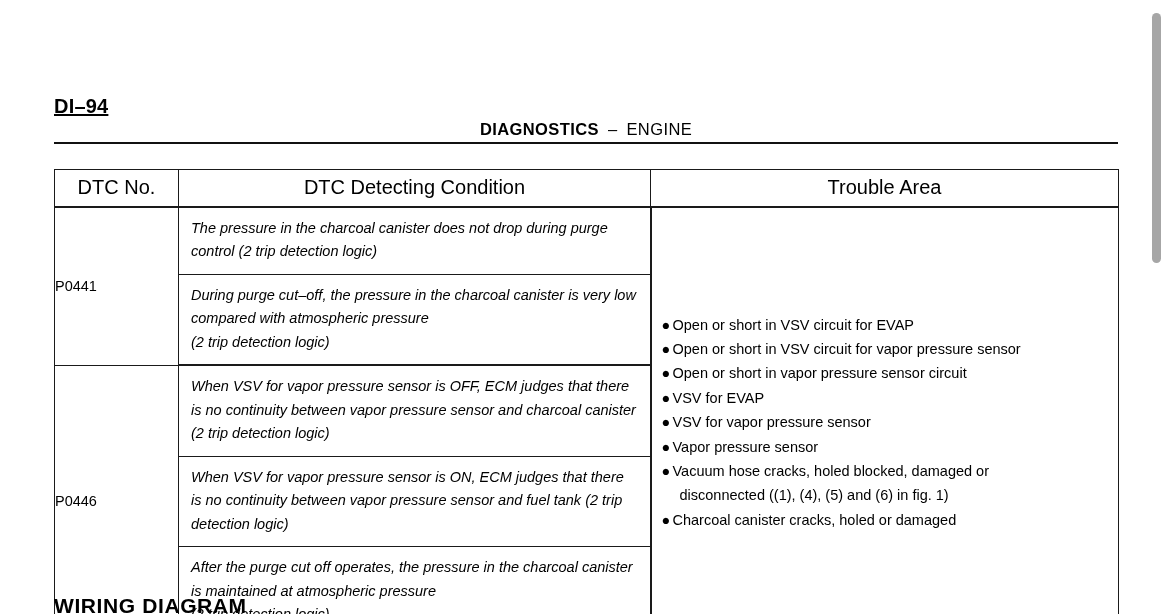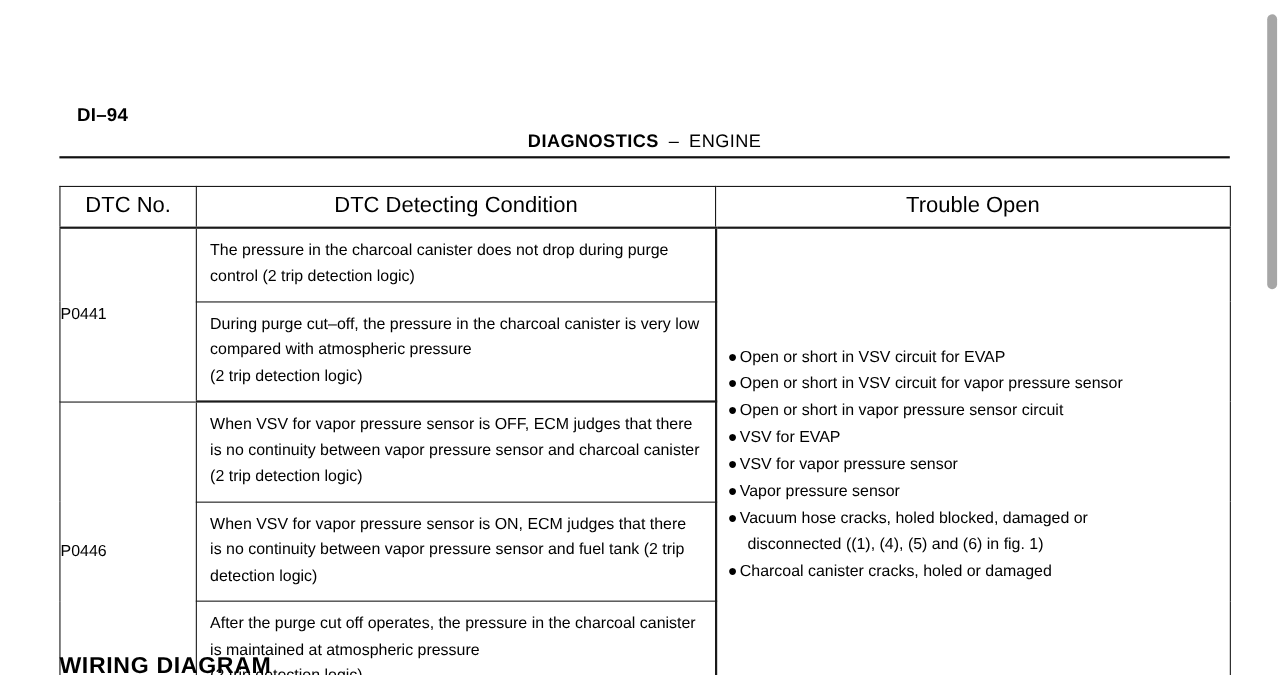--- a/index.html
+++ b/index.html
@@ -22,25 +22,26 @@
     top: 0;
     left: 0;
     width: 1144px;
     height: 614px;
     background: #ffffff;
   }
 
   
   .page-number {
     position: absolute;
-    left: 70px;
+    left: 54px;
     top: 95px;
-    font-size: 17px;
+    font-size: 20px;
     font-weight: bold;
     letter-spacing: 0.2px;
+    text-decoration: underline;
   }
 
   .running-head {
     position: absolute;
     left: 54px;
     top: 120px;
     width: 1064px;
     text-align: center;
     font-size: 16.5px;
     letter-spacing: 0.4px;
@@ -92,20 +93,21 @@
     text-align: center;
     font-weight: normal;
     font-size: 20px;
     padding: 6px 4px 7px;
     border-bottom-width: 2.2px;
   }
 
   .cell-pad {
     padding: 9px 12px 10px 12px;
     line-height: 1.62;
+    font-style: italic;
   }
 
   td.dtc-no {
     text-align: left;
     vertical-align: middle;
   }
   td.dtc-no .dtc-no-inner {
     padding: 4px 0;
   }
 
@@ -187,21 +189,21 @@
   <table class="dtc-table">
     <colgroup>
       <col class="c-dtc">
       <col class="c-cond">
       <col class="c-area">
     </colgroup>
     <thead>
       <tr>
         <th>DTC No.</th>
         <th>DTC Detecting Condition</th>
-        <th>Trouble Open</th>
+        <th>Trouble Area</th>
       </tr>
     </thead>
     <tbody>
 
       <tr>
         <td class="dtc-no" rowspan="2">
           <div class="dtc-no-inner">P0441</div>
         </td>
         <td>
           <div class="cell-pad">The pressure in the charcoal canister does not drop during purge control (2 trip detection logic)</div>

